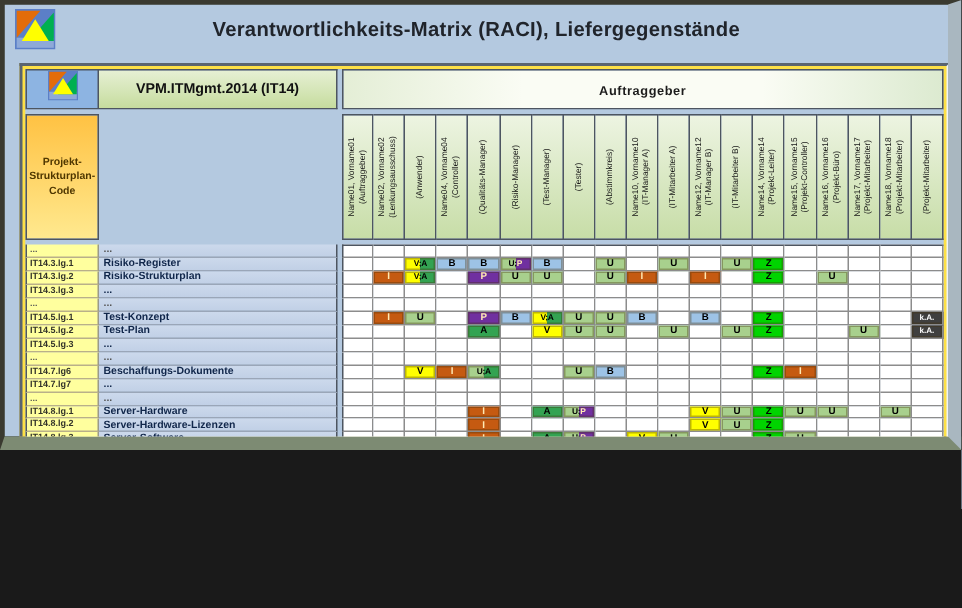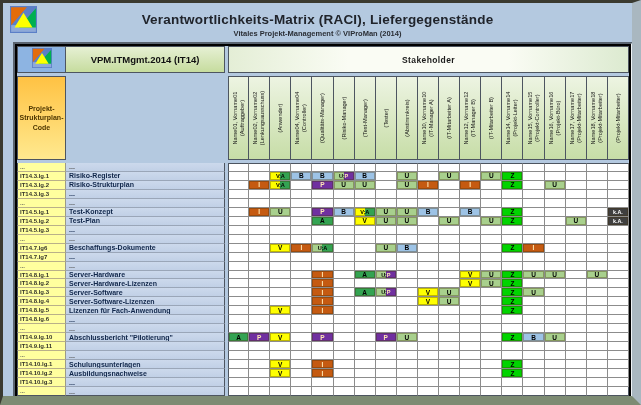--- a/index.html
+++ b/index.html
@@ -1,28 +1,28 @@
 <!DOCTYPE html>
 <html><head>
 <meta charset="utf-8">
 <style>
   html,body{margin:0;padding:0;background:#1a1a1a;}
   *{box-sizing:border-box;font-family:"Liberation Sans",sans-serif;}
-  .frame{position:relative;width:641px;height:405px;background:#35352b;
+  .frame{position:relative;width:641px;height:300px;background:#35352b;
          border-right:9px solid #a9b7c0;border-bottom:9px solid #7d8b73;
          border-top:3px solid #3a3a30;border-left:3px solid #3a3a30;
          outline:1px solid #0c0c0c;overflow:hidden;}
   .window{position:relative;width:100%;height:100%;background:#b4c9e0;}
   .app-logo{position:absolute;left:7px;top:3px;width:28px;height:28px;}
   .title{position:absolute;top:9px;left:0;right:0;text-align:center;
          font-weight:bold;font-size:13.5px;color:#20242b;letter-spacing:.2px;}
   .subtitle{position:absolute;top:26px;left:0;right:0;text-align:center;
          font-weight:bold;font-size:7.5px;color:#2a2e35;}
   .panel{position:absolute;left:10px;top:39px;width:620px;height:358px;
-         background:#000000;border:2px solid;border-color:#5a6470 #eef2f6 #eef2f6 #5a6470;
+         background:#fde047;border:2px solid;border-color:#5a6470 #eef2f6 #eef2f6 #5a6470;
          padding:2px;}
   .sheet{position:relative;display:grid;width:612px;height:350px;background:#b4c9e0;
          grid-template-columns:49px 159px 3px repeat(19,1fr);
          grid-template-rows:27px 3px 84px 3px repeat(26,1fr);}
   .c-logo{grid-row:1;grid-column:1;background:#8db4e2;border:1px solid #4d5560;
           display:flex;align-items:center;justify-content:center;}
   .c-vpm{grid-row:1;grid-column:2;background:linear-gradient(180deg,#e6f0d4,#c6dc9e);
          border:1px solid #4d5560;border-left:none;display:flex;align-items:center;
          justify-content:center;font-weight:bold;font-size:9.5px;color:#111;}
   .gapcol{grid-column:3;grid-row:1/31;background:#b4c9e0;}
@@ -72,36 +72,35 @@
 <div class="frame">
   <div class="window">
     <div class="app-logo" id="appLogo"><svg width="27" height="27" viewBox="0 0 24 24">
     <rect width="24" height="24" fill="#5b7fc7"></rect>
     <rect x="1" y="17" width="22" height="6" fill="#8ea9d8"></rect>
     <polygon points="1,1 15,1 1,17" fill="#e36c0a"></polygon>
     <polygon points="23,2 23,19 8,19" fill="#00b050"></polygon>
     <polygon points="12,6 20,19 4,19" fill="#ffff00"></polygon>
   </svg></div>
     <div class="title">Verantwortlichkeits-Matrix  (RACI), Liefergegenstände</div>
-    <div class="subtitle">Vitales Projekt-Management © VIProMan  (2014)</div>
 
     <div class="panel">
       <div class="sheet" id="sheet">
         <div class="gapcol"></div>
         <div class="c-logo">
           <span id="sheetLogo"><svg width="20" height="20" viewBox="0 0 24 24">
     <rect width="24" height="24" fill="#5b7fc7"></rect>
     <rect x="1" y="17" width="22" height="6" fill="#8ea9d8"></rect>
     <polygon points="1,1 15,1 1,17" fill="#e36c0a"></polygon>
     <polygon points="23,2 23,19 8,19" fill="#00b050"></polygon>
     <polygon points="12,6 20,19 4,19" fill="#ffff00"></polygon>
   </svg></span>
         </div>
         <div class="c-vpm">VPM.ITMgmt.2014 (IT14)</div>
-        <div class="c-stake">Stakeholder</div>
+        <div class="c-stake">Auftraggeber</div>
         <div class="gaprow g1"></div>
         <div class="c-codehead">Projekt-<br>Strukturplan-<br>Code</div>
         <div class="gaprow g2"></div>
       <div class="colhead first" style="grid-column: 4;">
             <div class="rot">
               <div>Name01, Vorname01</div>
               <div>(Auftraggeber)</div>
             </div>
           </div>
           <div class="colhead" style="grid-column: 5;">

